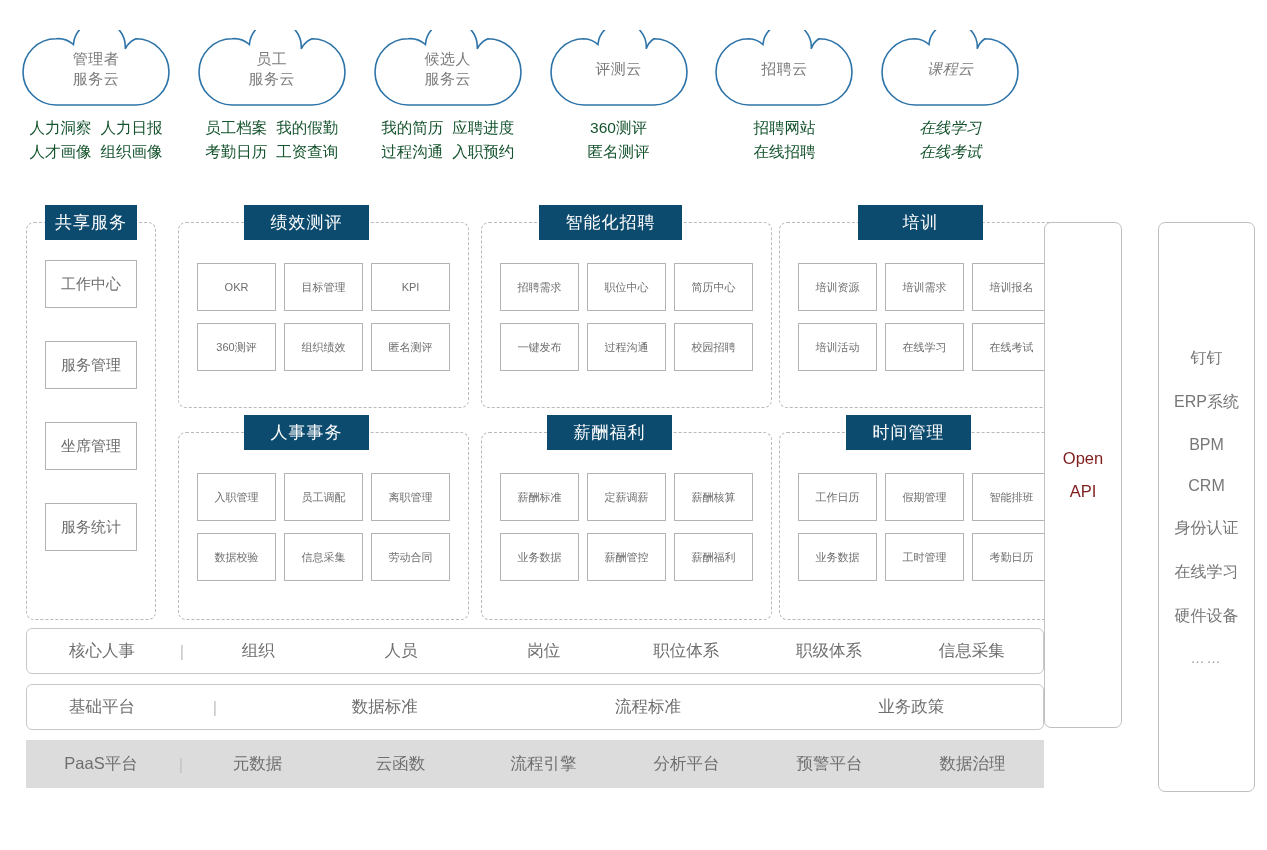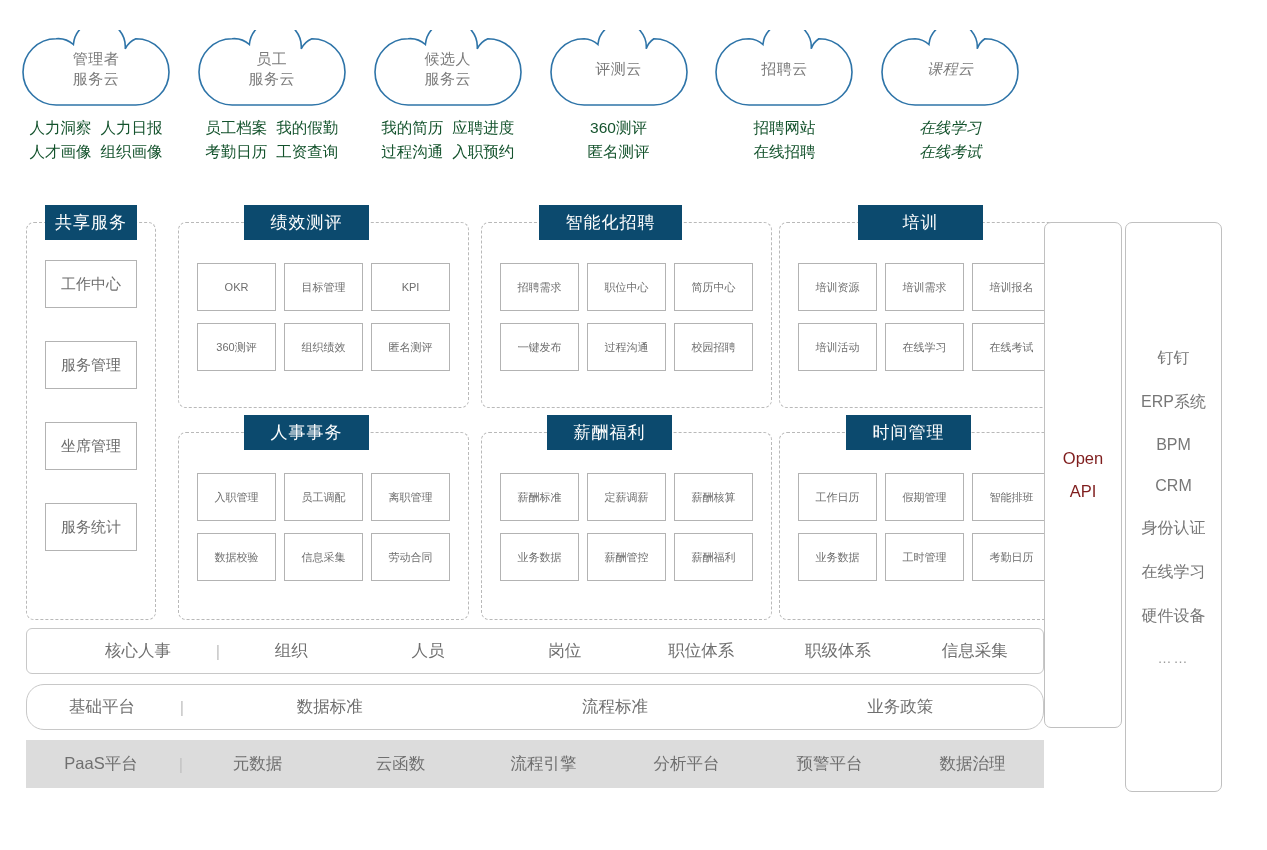--- a/index.html
+++ b/index.html
@@ -95,36 +95,36 @@
   
   .openapi{
     position:absolute;left:1018px;top:22px;width:78px;height:506px;
     border:1px solid #c0c0c0;border-radius:7px;background:#fff;
     display:flex;flex-direction:column;align-items:center;justify-content:center;
     gap:14px;box-sizing:border-box;
     font-size:16.5px;color:#7f1d1d;
   }
   
   .integrations{
-    position:absolute;left:1099px;top:22px;width:97px;height:570px;
+    position:absolute;left:1132px;top:22px;width:97px;height:570px;
     border:1px solid #c0c0c0;border-radius:7px;background:#fff;
     display:flex;flex-direction:column;align-items:center;justify-content:center;
     gap:23px;box-sizing:border-box;
     font-size:16px;color:#777;
   }
   .integrations .dots{letter-spacing:2px;font-size:14px;color:#9a9a9a;}
 
   
   .bar{
     position:absolute;left:0;width:1018px;height:46px;
     box-sizing:border-box;display:flex;align-items:center;
     font-size:16.5px;color:#6f6f6f;
   }
-  .bar-core{top:428px;border:1px solid #c8c8c8;border-radius:6px;background:#fff;padding-left:36px;}
-  .bar-base{top:484px;border:1px solid #c8c8c8;border-radius:18px;background:#fff;}
+  .bar-core{top:428px;border:1px solid #c8c8c8;border-radius:6px;background:#fff;}
+  .bar-base{top:484px;border:1px solid #c8c8c8;border-radius:6px;background:#fff;gap:33px;}
   .bar-paas{top:540px;background:#dcdcdc;border:none;height:48px;}
   .bar .lead{width:150px;text-align:center;flex:none;}
   .bar .sep{width:10px;color:#c2c2c2;flex:none;text-align:center;}
   .bar .rest{flex:1;display:flex;}
   .bar .rest > div{flex:1;text-align:center;}
   .bar-base .rest > div{flex:1;text-align:center;}
 </style>
 </head>
 <body>
 

